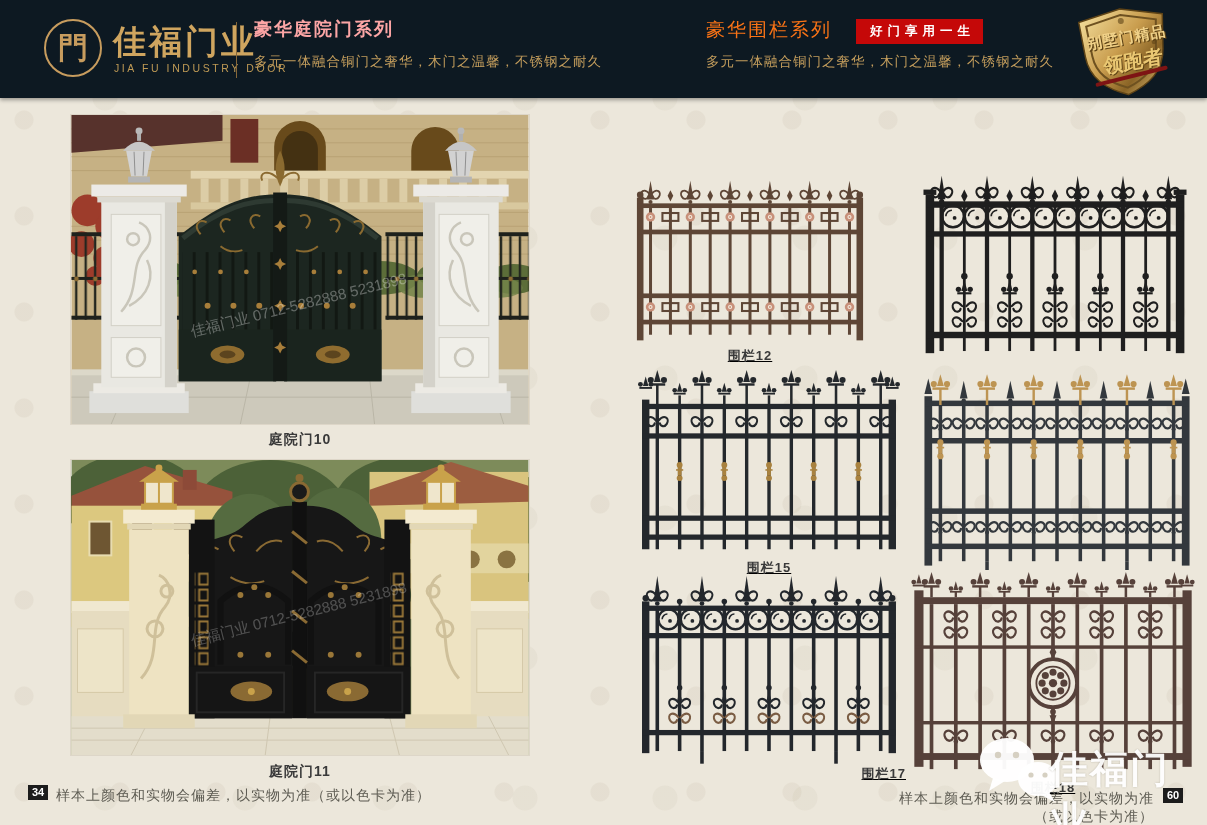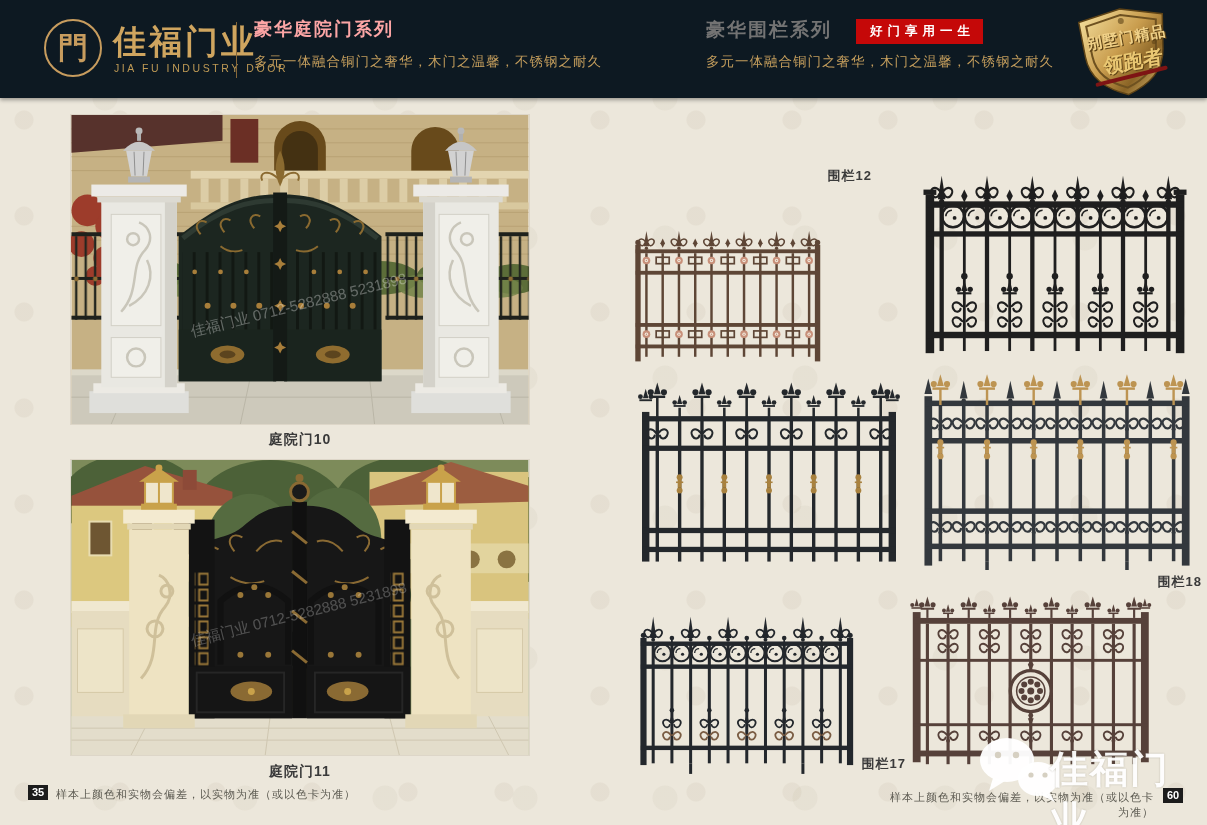--- a/index.html
+++ b/index.html
@@ -14,45 +14,45 @@
   .header{position:absolute;left:0;top:0;width:1207px;height:98px;background:#0d1922;
           box-shadow:0 2px 4px rgba(0,0,0,.35);z-index:5;}
   .logo-circle{position:absolute;left:44px;top:19px;width:54px;height:54px;border:2px solid #c79c5e;
           border-radius:50%;display:flex;align-items:center;justify-content:center;
           color:#c79c5e;font-size:30px;font-weight:bold;}
   .brand-name{position:absolute;left:113px;top:20px;font-size:33px;font-weight:bold;color:#cfa55f;letter-spacing:3px;}
   .brand-en{position:absolute;left:114px;top:62px;font-size:10.5px;color:#bf9a55;letter-spacing:2.6px;}
   .h-divider{position:absolute;left:236px;top:22px;width:1px;height:56px;background:#86683a;}
   .ls-title{position:absolute;left:254px;top:17px;font-size:18px;font-weight:bold;color:#fca5a5;letter-spacing:2px;}
   .ls-sub{position:absolute;left:254px;top:53px;font-size:13.5px;color:#c39d5c;letter-spacing:1px;}
-  .rs-title{position:absolute;left:706px;top:17px;font-size:19px;font-weight:bold;color:#737373;letter-spacing:2px;}
+  .rs-title{position:absolute;left:706px;top:17px;font-size:19px;font-weight:normal;color:#f97316;letter-spacing:2px;}
   .rs-badge{position:absolute;left:856px;top:19px;background:#c50808;color:#fff;font-size:12.5px;
             font-weight:bold;letter-spacing:5px;padding:4px 8px 4px 14px;}
   .rs-sub{position:absolute;left:706px;top:53px;font-size:13.5px;color:#c39d5c;letter-spacing:1px;}
   .emblem{position:absolute;left:1062px;top:4px;width:140px;height:94px;transform:rotate(-6deg);}
   .emblem-l1{position:absolute;left:26px;top:24px;font-size:15px;font-weight:bold;color:#f0d188;
              text-shadow:1px 1px 0 #5e4316;letter-spacing:1px;transform:rotate(-4deg);white-space:nowrap;}
   .emblem-l2{position:absolute;left:40px;top:44px;font-size:20px;font-weight:bold;color:#eac873;
              text-shadow:1px 1px 0 #5e4316;transform:rotate(-4deg) skewX(-6deg);white-space:nowrap;}
   .emblem-swoosh{position:absolute;left:30px;top:70px;width:74px;height:4px;background:#7e1414;
              transform:rotate(-8deg);border-radius:2px;}
   
   .photo{position:absolute;background:#fff;border:1px solid #ddd6c8;box-sizing:border-box;}
   .photo svg{display:block;width:100%;height:100%;}
   .photo-label,.fence-label{font-size:14px;font-weight:bold;color:#3a3a3a;text-align:center;letter-spacing:1px;}
   .photo-label{position:absolute;width:200px;}
   
-  .fence-cell{position:absolute;display:flex;}
+  .fence-cell{position:absolute;display:flex;flex-direction:column;text-decoration:underline;}
   .fence-art{flex:1;}
   .fence-art svg{display:block;width:100%;height:100%;}
   .fence-label{height:20px;line-height:20px;font-size:13px;}
   
   .page-num{position:absolute;background:#1c1c1c;color:#fff;font-size:11px;font-weight:bold;
             padding:2px 4px;line-height:11px;}
-  .disclaimer{position:absolute;font-size:11px;color:#5d5b52;letter-spacing:1px;}
+  .disclaimer{position:absolute;font-size:14px;color:#5d5b52;letter-spacing:1px;}
   
   .wm{position:absolute;z-index:8;}
   .wm-brand{position:absolute;left:1050px;top:744px;font-size:38px;font-weight:bold;color:#fff;
             letter-spacing:2px;opacity:.95;text-shadow:0 0 2px rgba(120,115,100,.45);z-index:8;}
 </style>
 </head>
 <body>
 
 <div class="page">
 
@@ -786,20 +786,21 @@
           <rect x="234.4" y="38" width="3.2" height="134" fill="#24282c"></rect>
           <path d="M236 2 L232.8 13.3 L239.3 13.3 Z" fill="#24282c"></path>
           <circle cx="229.8" cy="11.4" r="2.9" fill="#24282c"></circle>
           <circle cx="242.3" cy="11.4" r="2.9" fill="#24282c"></circle>
           <rect x="228.5" y="14.5" width="15.0" height="2.3" fill="#24282c"></rect>
           <rect x="234.8" y="16" width="2.4" height="20" fill="#24282c"></rect>
           <path d="M235 50 c -6.0 -7 -11.0 -2 -8.0 3 c 2.0 3.5 6.0 2.5 6.5 -0.5" fill="none" stroke="#24282c" stroke-width="2" stroke-linecap="round"></path>
           <path d="M237 50 c 6.0 -7 11.0 -2 8.0 3 c -2.0 3.5 -6.0 2.5 -6.5 -0.5" fill="none" stroke="#24282c" stroke-width="2" stroke-linecap="round"></path>
         </svg>
       </div>
+    <div class="fence-label">围栏15</div>
   </div>
   <div class="fence-cell" style="left:914px;top:368px;width:286px;height:202px;">
     <div class="fence-art">
         <svg viewBox="0 0 260 180" preserveAspectRatio="xMidYMax meet">
           <rect x="9.5" y="22" width="7" height="154" fill="#33383d"></rect>
           <rect x="243.5" y="22" width="7" height="154" fill="#33383d"></rect>
           <path d="M13 6 L9.5 20 L16.5 20 Z" fill="#33383d"></path>
           <path d="M247 6 L243.5 20 L250.5 20 Z" fill="#33383d"></path>
           <rect x="10" y="26" width="240" height="5" fill="#33383d"></rect>
           <rect x="10" y="60" width="240" height="5" fill="#33383d"></rect>
@@ -1193,21 +1194,21 @@
           <circle cx="136.7" cy="90.3" r="3.1" fill="#56413a"></circle>
           <circle cx="130" cy="97" r="3.6" fill="#56413a"></circle>
           <path d="M130 64 L127 70 L130 76 L133 70 Z" fill="#56413a"></path>
           <circle cx="130" cy="122" r="2.5" fill="#56413a"></circle>
           <path d="M130 133 L127 125 L133 125 Z" fill="#56413a"></path>
         </svg>
       </div>
     <div class="fence-label">围栏18</div>
   </div>
 
-  <div class="page-num" style="left:28px;top:785px;">35</div>
+  <div class="page-num" style="left:28px;top:785px;">34</div>
   <div class="disclaimer" style="left:56px;top:787px;">样本上颜色和实物会偏差，以实物为准（或以色卡为准）</div>
   <div class="disclaimer" style="left:880px;top:790px;width:274px;text-align:right;">样本上颜色和实物会偏差，以实物为准（或以色卡为准）</div>
   <div class="page-num" style="left:1163px;top:788px;">60</div>
 
   <div class="wm" style="left:975px;top:733px;width:92px;height:72px;">
     <svg viewBox="0 0 92 72">
       <ellipse cx="32" cy="27" rx="27" ry="22" fill="#ffffff" opacity=".96"></ellipse>
       <polygon points="18,45 14,58 30,48" fill="#ffffff" opacity=".96"></polygon>
       <circle cx="23" cy="22" r="3.2" fill="#d6d0c2"></circle>
         <circle cx="41" cy="22" r="3.2" fill="#d6d0c2"></circle>

